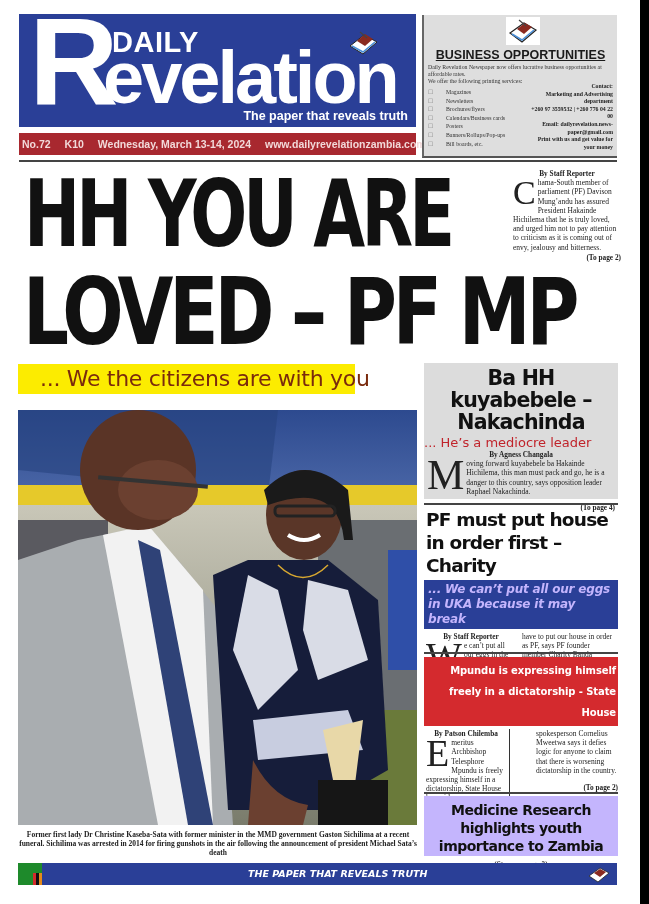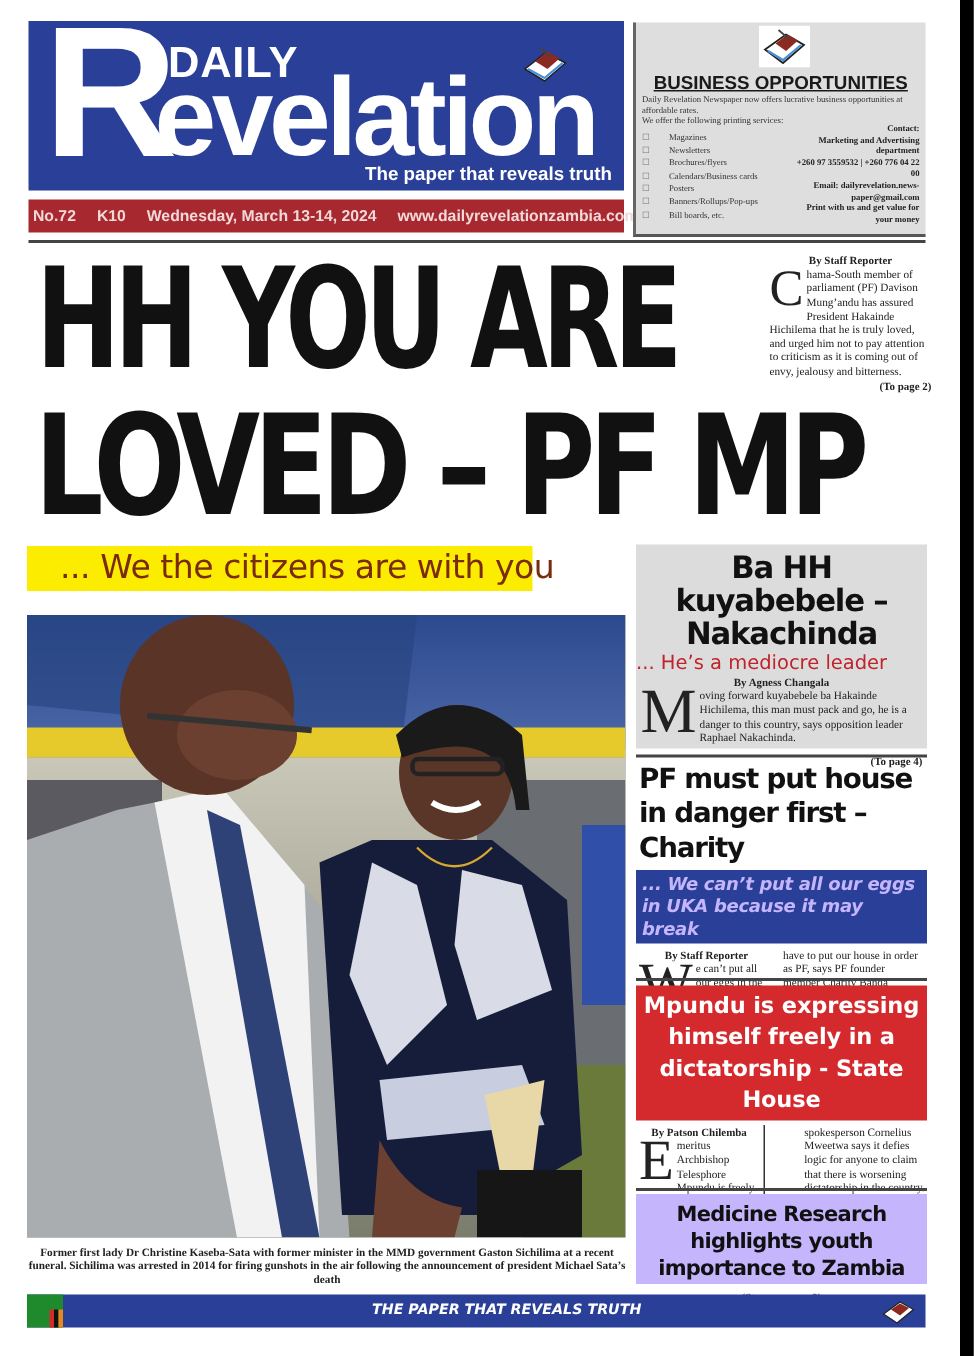--- a/index.html
+++ b/index.html
@@ -53,21 +53,21 @@
   .rule { position: absolute; height: 2px; background: #444; }
 
   .story-pf { position: absolute; left: 424px; top: 508px; width: 194px; }
   .pf-title { font-family: "DejaVu Sans", sans-serif; font-weight: bold; font-size: 18.5px; line-height: 23px; color: #111; letter-spacing: -0.8px; padding-left: 2px; }
   .pf-sub { margin-top: 3px; background: #2a3f97; color: #c4b5fd; font-family: "DejaVu Sans", sans-serif; font-weight: bold; font-size: 12px; line-height: 15px; padding: 2px 3px 2px 4px; letter-spacing: -0.2px; font-style: italic; }
   .two-col { display: flex; margin-top: 3px; font-size: 7.5px; line-height: 9.2px; color: #222; }
   .two-col .c1 { width: 92px; padding-left: 2px; }
   .two-col .c2 { width: 100px; padding-left: 6px; }
 
   .story-mp { position: absolute; left: 424px; top: 657px; width: 194px; }
-  .mp-title { background: #d42a2e; color: #fff; font-family: "DejaVu Sans", sans-serif; font-weight: bold; font-size: 15px; line-height: 21px; text-align: center; padding: 3px 2px; letter-spacing: -0.1px; }
+  .mp-title { background: #d42a2e; color: #fff; font-family: "DejaVu Sans", sans-serif; font-weight: bold; font-size: 10px; line-height: 21px; text-align: right; padding: 3px 2px; letter-spacing: -0.1px; }
   .mp-cols { display: flex; margin-top: 3px; font-size: 7.5px; line-height: 9.2px; color: #222; gap: 20px; }
   .mp-cols .c1 { width: 96px; padding-left: 2px; border-right: 1px solid #333; padding-right: 3px; }
   .mp-cols .c2 { width: 98px; padding-left: 6px; }
 
   .story-med { position: absolute; left: 424px; top: 796px; width: 194px; height: 60px; background: #c4b5fd; }
   .med-title { font-family: "DejaVu Sans", sans-serif; font-weight: bold; font-size: 14px; line-height: 18px; text-align: center; color: #111; letter-spacing: -0.5px; padding-top: 5px; }
   .med-ref { text-align: center; font-size: 7.3px; font-weight: bold; color: #333; margin-top: 5px; }
 
   
   .photo { position: absolute; left: 18px; top: 410px; width: 399px; height: 415px; overflow: hidden; background: #8a8f8a; }
@@ -226,21 +226,21 @@
       <div class="byline">By Agness Changala</div>
       <span class="dropcap-lg">M</span>
       <span>oving forward kuyabebele ba Hakainde Hichilema, this man must pack and go, he is a danger to this country, says opposition leader Raphael Nakachinda.</span>
       <div class="topage" style="margin-top:7px">(To page 4)</div>
     </div>
   </div>
 
   <div class="rule" style="left:424px; top:503px; width:194px;"></div>
 
   <div class="story-pf">
-    <div class="pf-title">PF must put house in danger first – Charity</div>
+    <div class="pf-title">PF must put house in order first – Charity</div>
     <div class="pf-sub">... We can’t put all our eggs in UKA because it may break</div>
     <div class="two-col">
       <div class="c1">
         <div class="byline">By Staff Reporter</div>
         <span class="dropcap-lg" style="font-size:38px; line-height:30px;">W</span>
         <span>e can’t put all our eggs in the UKA alliance, we first</span>
       </div>
       <div class="c2">
         <span>have to put our house in order as PF, says PF founder member Charity Banda</span>
         <div class="topage">(To page 2)</div>

